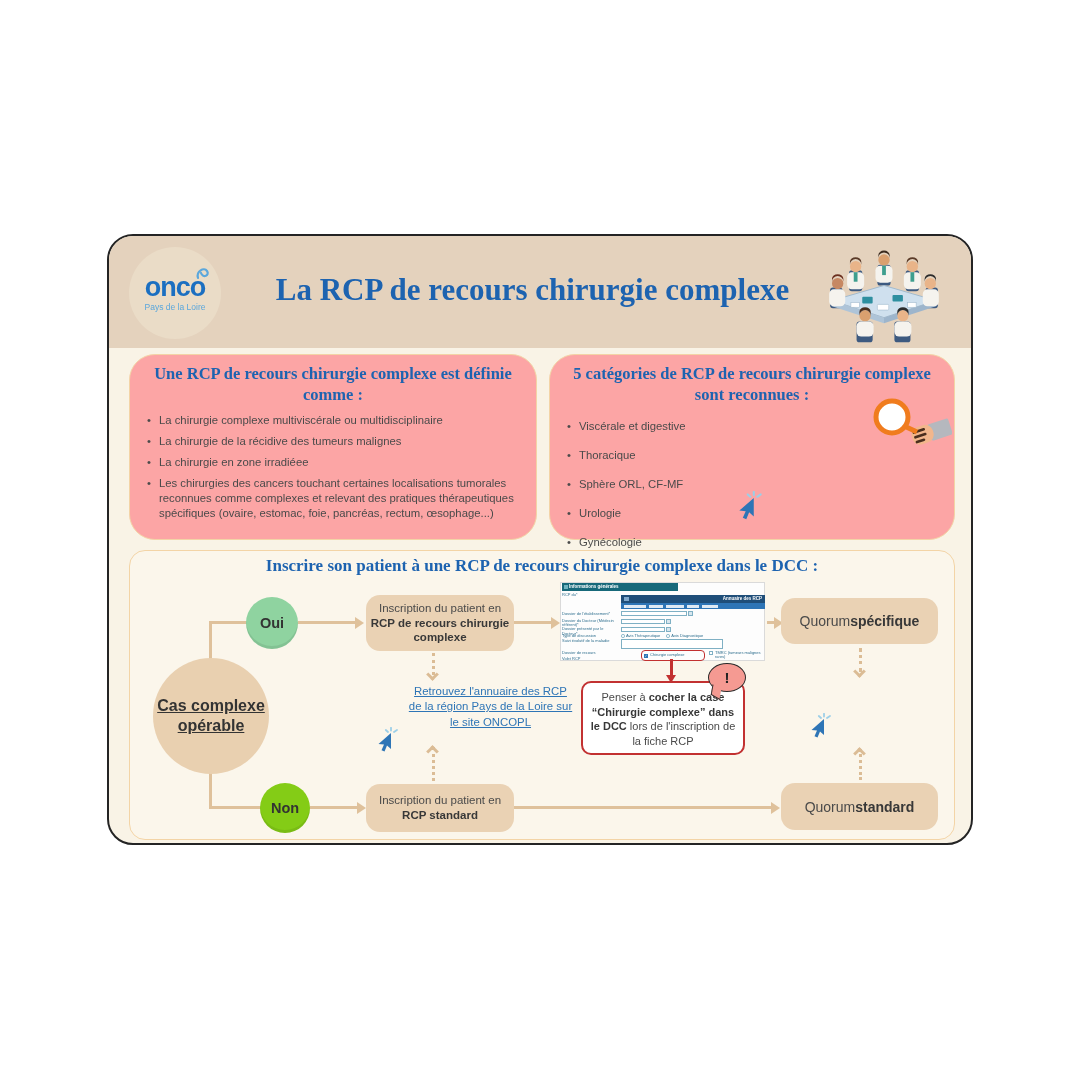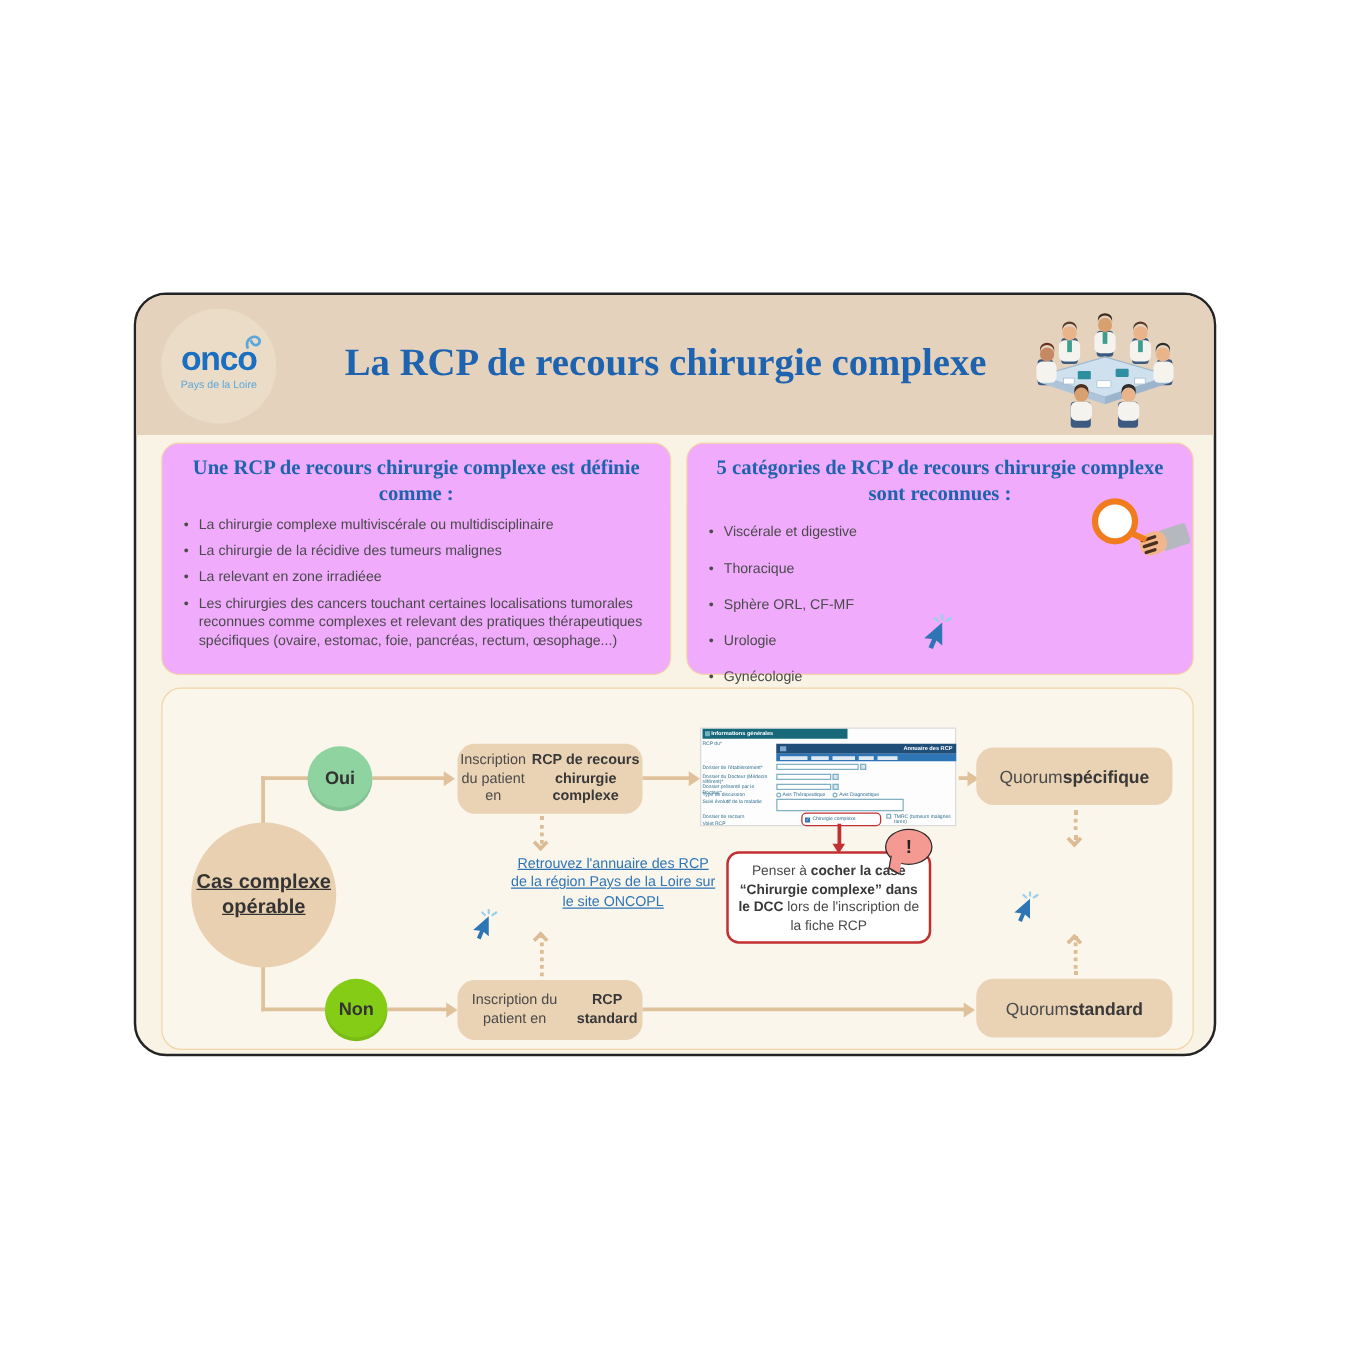--- a/index.html
+++ b/index.html
@@ -13,21 +13,21 @@
   .logo-circle { position:absolute; left:20px; top:11px; width:92px; height:92px; border-radius:50%;
                  background:#EADCC7; display:flex; flex-direction:column; align-items:center; justify-content:center; }
   .logo-brand { font-size:27px; font-weight:bold; letter-spacing:-1px; color:#1B6FC1; line-height:1; position:relative; }
   .logo-loop { position:absolute; right:-6px; top:-9px; }
   .logo-region { font-size:8.5px; color:#5BA7DC; margin-top:1px; }
   .main-title { position:absolute; left:150px; right:165px; top:36px; text-align:center;
                 font-family:"Liberation Serif",serif; font-weight:bold; font-size:31px; color:#1D63B0; }
   .doctors { position:absolute; right:14px; top:6px; }
 
   
-  .panel { position:absolute; background:#f0abfc; border:1.5px solid #F3D4A6; border-radius:14px; }
+  .panel { position:absolute; background:#fca5a5; border:1.5px solid #F3D4A6; border-radius:26px; }
   #def-box { left:20px; top:118px; width:408px; height:186px; padding:9px 14px 0 14px; }
   #cat-box { left:440px; top:118px; width:406px; height:186px; padding:9px 14px 0 14px; }
   .panel-title { font-family:"Liberation Serif",serif; font-weight:bold; font-size:16.5px; color:#1D63B0;
                  text-align:center; line-height:1.25; }
   ul.blist { list-style:none; margin-top:8px; }
   ul.blist li { position:relative; padding-left:15px; font-size:11.3px; color:#4A4A4A; line-height:1.32; margin-bottom:6px; }
   ul.blist li::before { content:"•"; position:absolute; left:3px; color:#4A4A4A; }
   .def-footer { font-size:11.3px; color:#4A4A4A; line-height:1.32; margin-top:2px; }
   #cat-box ul.blist { margin-top:14px; }
   #cat-box ul.blist li { margin-bottom:14px; }
@@ -39,21 +39,21 @@
               line-height:1.3; text-align:center; padding:6px 12px; }
   .magnifier { position:absolute; left:318px; top:40px; }
   .cursor { position:absolute; }
 
   
   #flow-box { left:20px; top:314px; width:826px; height:290px; background:#FBF6EB;
               border:1.5px solid #F3D4A6; border-radius:16px; }
   .flow-title { position:absolute; left:0; right:0; top:5px; text-align:center;
                 font-family:"Liberation Serif",serif; font-weight:bold; font-size:17px; color:#1D63B0; }
 
-  .tanbox { position:absolute; background:#EAD2B4; border-radius:14px; display:flex; flex-direction:row;
+  .tanbox { position:absolute; background:#EAD2B4; border-radius:14px; display:flex; flex-direction:column;
             align-items:center; justify-content:center; text-align:center; color:#4A4A4A; }
   .decision { position:absolute; left:23px; top:107px; width:116px; height:116px; border-radius:50%;
               background:#E9D0B0; display:flex; flex-direction:column; align-items:center; justify-content:center;
               font-size:16px; font-weight:bold; color:#333; line-height:1.25;text-decoration:underline; }
   .ynode { position:absolute; border-radius:50%; display:flex; align-items:center; justify-content:center;
            font-weight:bold; font-size:14.5px; color:#333; box-shadow:inset 0 -3px 0 rgba(0,0,0,.08); }
   #oui { left:116px; top:46px; width:52px; height:52px; background:#8FD3A0; }
   #non { left:130px; top:232px; width:50px; height:50px; background:#84cc16; }
 
   .vline { position:absolute; background:#DFC19B; }
@@ -188,21 +188,21 @@
         <rect x="86" y="84" width="18" height="16" rx="5" fill="#F5F3EE"></rect>
       </g>
     </svg>
   </div>
 
   <div class="panel" id="def-box">
     <div class="panel-title">Une RCP de recours chirurgie complexe est définie comme :</div>
     <ul class="blist">
       <li>La chirurgie complexe multiviscérale ou multidisciplinaire</li>
       <li>La chirurgie de la récidive des tumeurs malignes</li>
-      <li>La relevant en zone irradiéee</li>
+      <li>La chirurgie en zone irradiéee</li>
       <li>Les chirurgies des cancers touchant certaines localisations tumorales reconnues comme complexes et relevant des pratiques thérapeutiques spécifiques (ovaire, estomac, foie, pancréas, rectum, œsophage...)</li>
     </ul>
   </div>
 
   <div class="panel" id="cat-box">
     <div class="panel-title">5 catégories de RCP de recours chirurgie complexe sont reconnues :</div>
     <ul class="blist" style="width:190px;">
       <li>Viscérale et digestive</li>
       <li>Thoracique</li>
       <li>Sphère ORL, CF-MF</li>
@@ -220,20 +220,21 @@
       <line x1="34" y1="30" x2="49" y2="37" stroke="#F07C1E" stroke-width="5"></line>
       <circle cx="24" cy="22" r="16" fill="#FFFFFF" stroke="#F07C1E" stroke-width="5"></circle>
     </svg>
     <svg class="cursor" style="left:183px; top:136px;" width="30" height="30" viewBox="0 0 26 26">
       <path d="M21,5 L24,3 M18,3.5 L18,0.8 M15,5 L12.8,3" stroke="#9CCFE8" stroke-width="1.8" stroke-linecap="round"></path>
       <polygon points="18,6 18,22 14,18.5 11.5,24.5 8.5,23.2 11,17.5 5.5,17" fill="#2E75B6"></polygon>
     </svg>
   </div>
 
   <div class="panel" id="flow-box">
+    <div class="flow-title">Inscrire son patient à une RCP de recours chirurgie complexe dans le DCC :</div>
 
     <div class="vline" style="left:79px; top:70px; width:3px; height:188px;"></div>
     <div class="vline" style="left:79px; top:70px; width:40px; height:3px;"></div>
     <div class="vline" style="left:79px; top:255px; width:54px; height:3px;"></div>
     <div class="harrow" style="left:168px; top:70px; width:58px;"></div>
     <div class="harrow" style="left:384px; top:70px; width:38px;"></div>
     <div class="harrow" style="left:637px; top:70px; width:8px;"></div>
     <div class="harrow" style="left:180px; top:255px; width:48px;"></div>
     <div class="harrow" style="left:384px; top:255px; width:258px;"></div>
 

